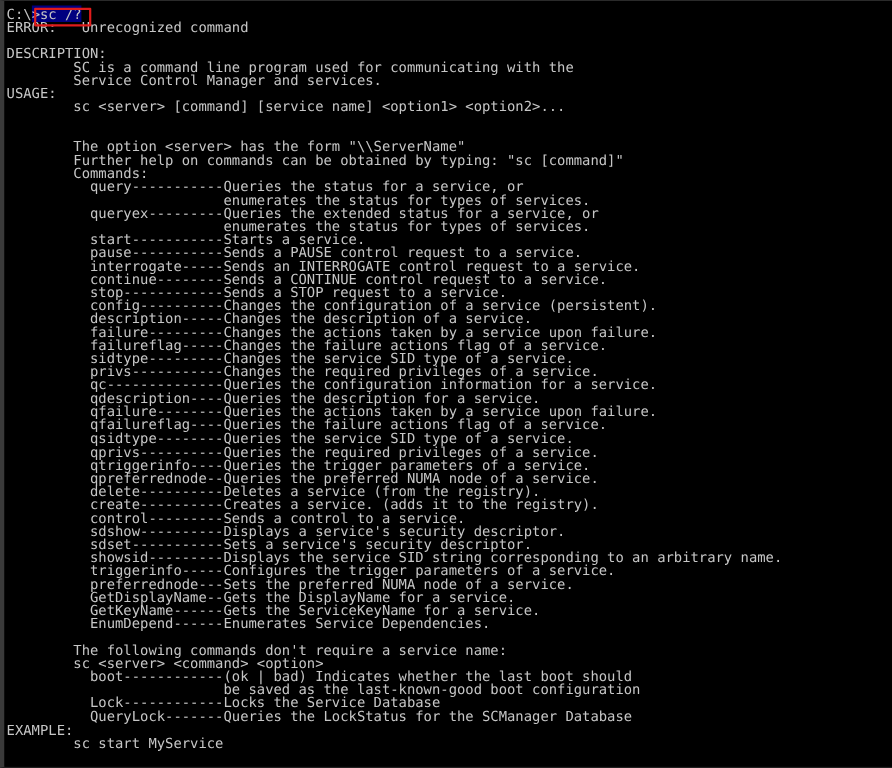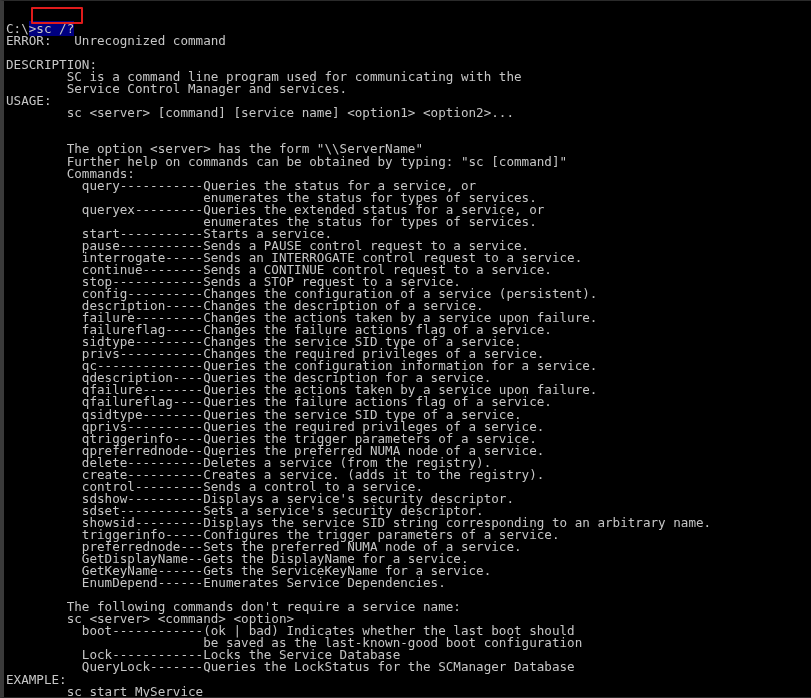--- a/index.html
+++ b/index.html
@@ -55,21 +55,20 @@
   
   .prompt-row {
     position: relative;
     height: 12.05px;
     margin: 0;
     padding: 0;
   }
   .prompt-row pre.console-text {
     position: relative;
     z-index: 2;
-    margin-top: 16px;
   }
   .sel {
     background: #000080;
     color: #c6c6c6;
   }
 
   
   #annotation-rect {
     position: absolute;
     left: 27px;

